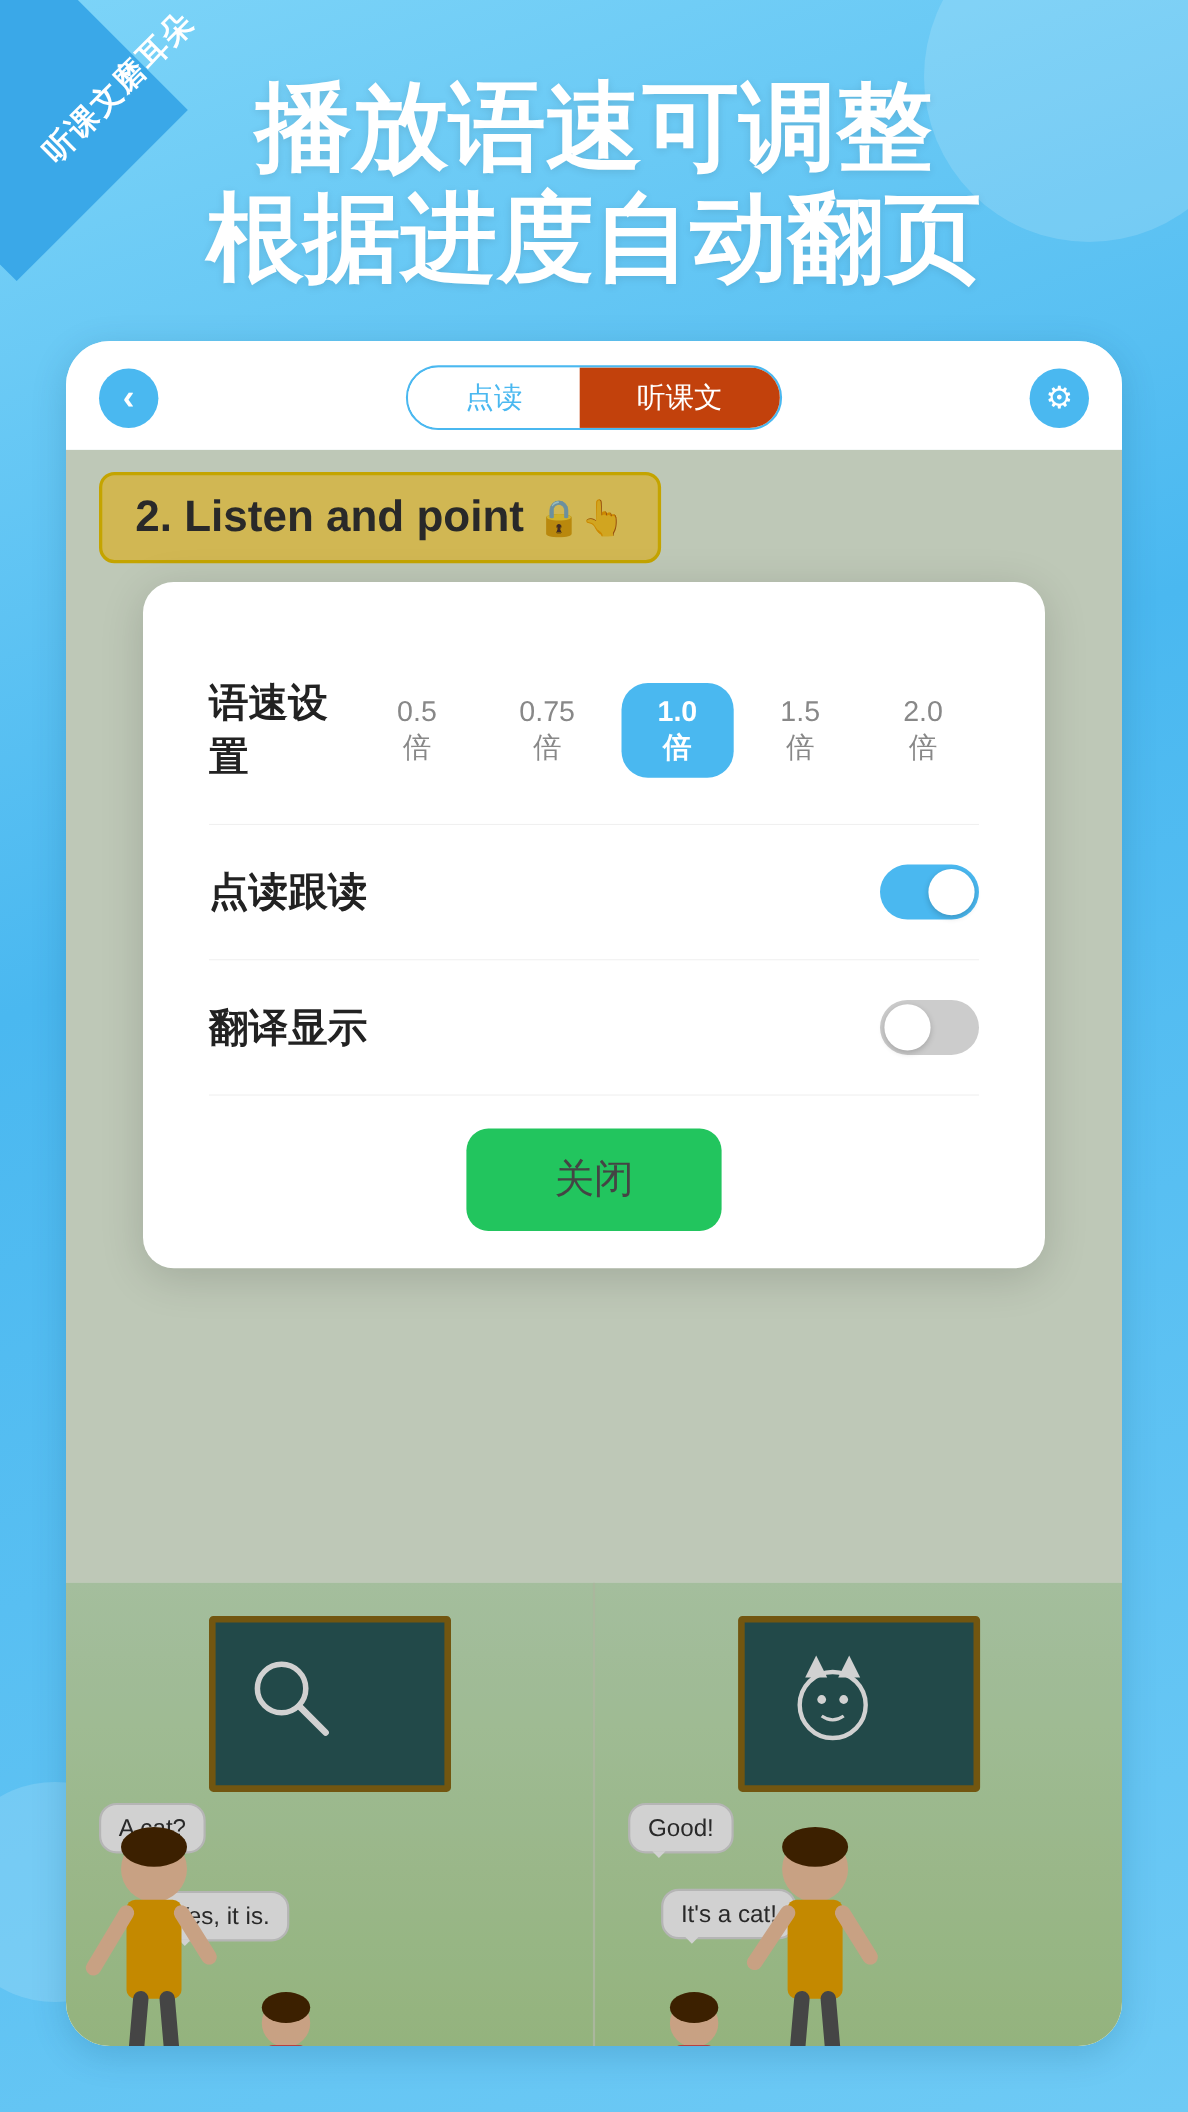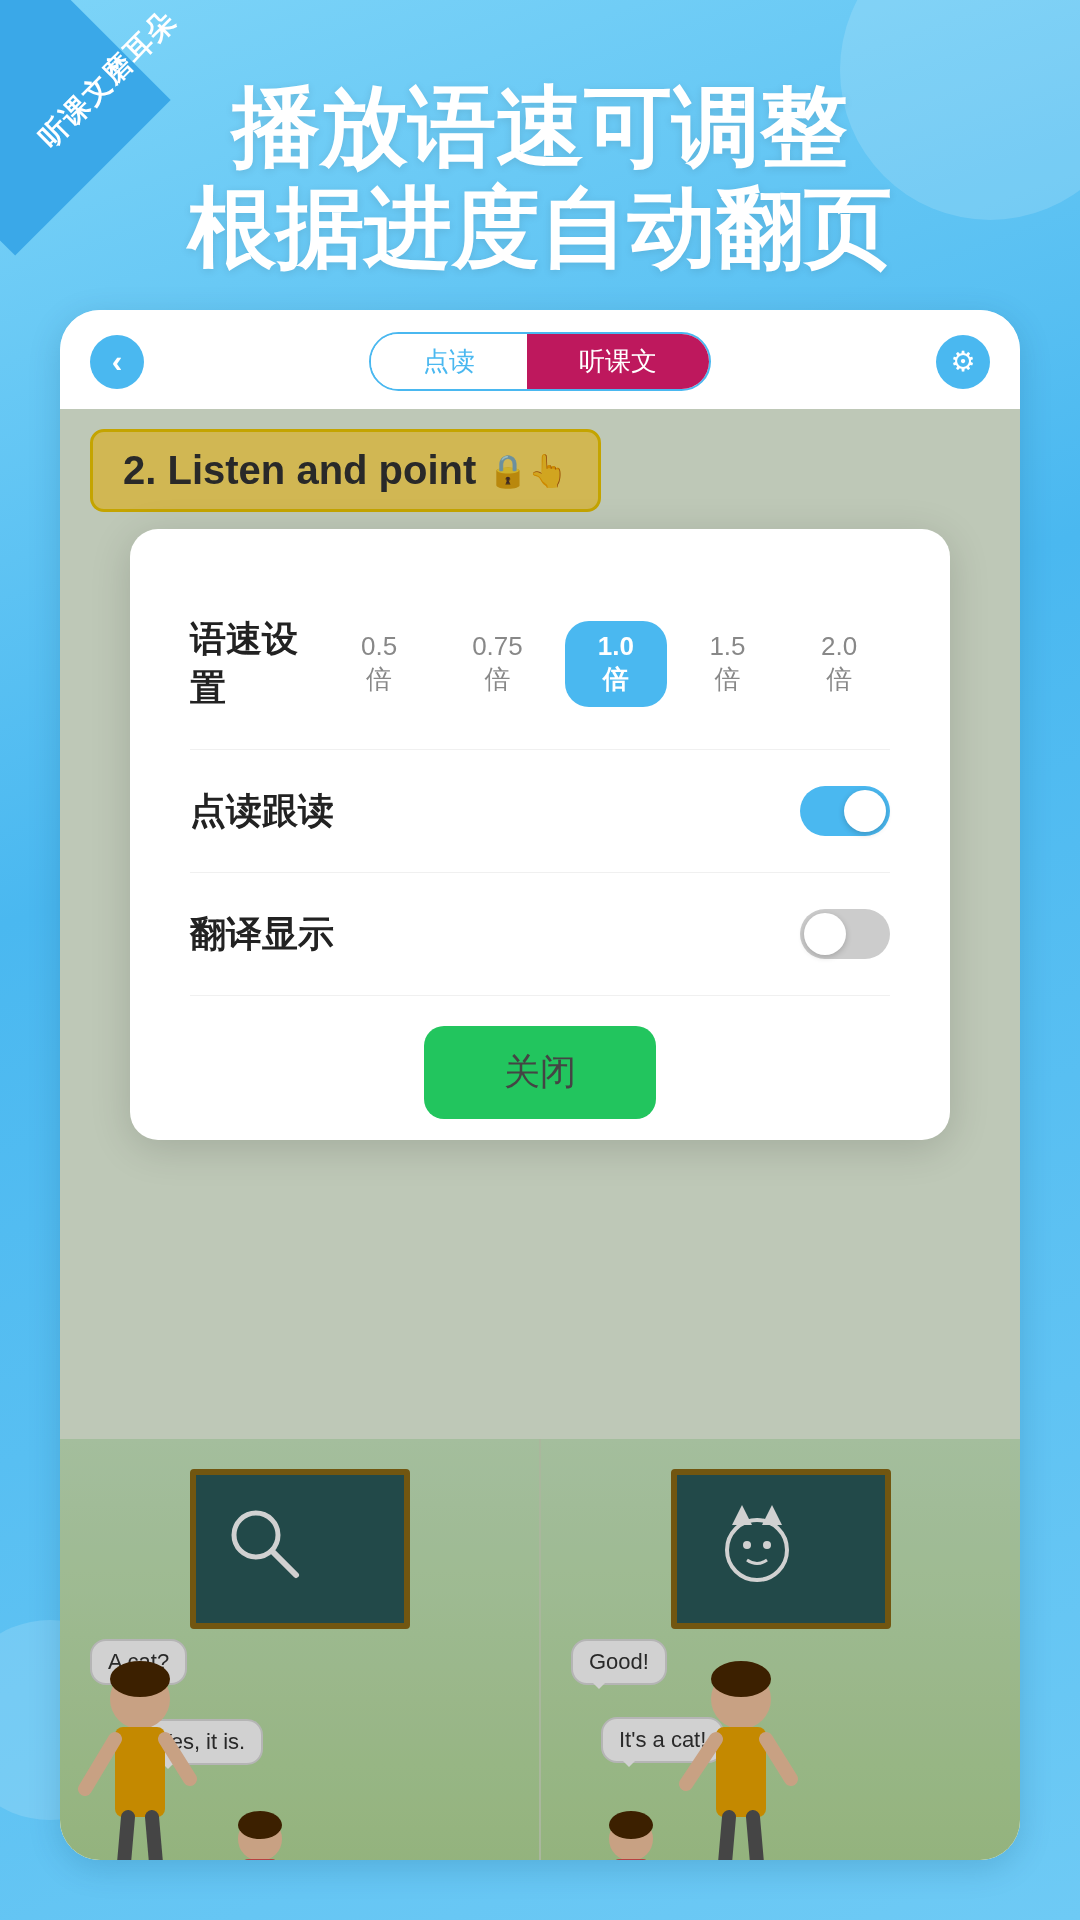--- a/index.html
+++ b/index.html
@@ -34,21 +34,21 @@
       font-weight: bold;
       transform: rotate(-45deg);
       white-space: nowrap;
       z-index: 11;
       letter-spacing: 2px;
     }
 
     
     .hero-text {
       position: absolute;
-      top: 76px;
+      top: 64px;
       left: 0;
       right: 0;
       text-align: center;
       z-index: 5;
       padding: 0 40px;
     }
     .hero-text h1 {
       font-size: 88px;
       font-weight: 900;
       color: white;
@@ -97,21 +97,21 @@
       overflow: hidden;
     }
     .tab {
       padding: 10px 52px;
       font-size: 26px;
       cursor: pointer;
       color: #4ab8f0;
       background: white;
     }
     .tab.active {
-      background: #be185d;
+      background: #c2410c;
       color: white;
     }
     .settings-btn {
       width: 54px;
       height: 54px;
       border-radius: 50%;
       background: #4ab8f0;
       display: flex;
       align-items: center;
       justify-content: center;
@@ -154,21 +154,21 @@
       z-index: 20;
       display: flex;
       align-items: flex-start;
       justify-content: center;
       padding-top: 120px;
     }
     .modal {
       background: white;
       border-radius: 28px;
       width: 820px;
-      padding: 50px 60px 21px;
+      padding: 50px 60px 34px;
       box-shadow: 0 8px 40px rgba(0,0,0,0.15);
     }
 
     
     .settings-row {
       display: flex;
       align-items: center;
       justify-content: space-between;
       padding: 36px 0;
       border-bottom: 1px solid #f0f0f0;

